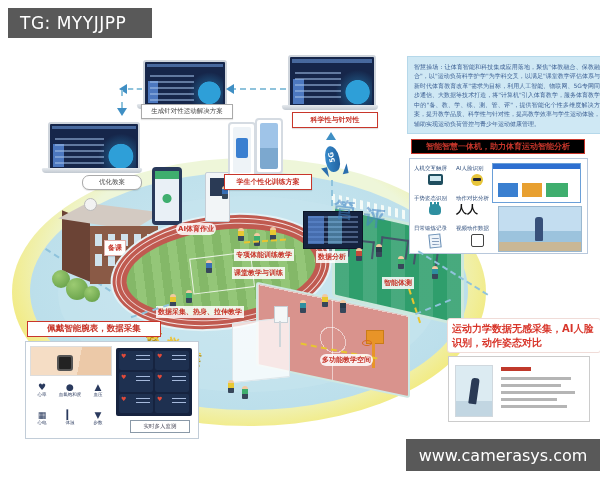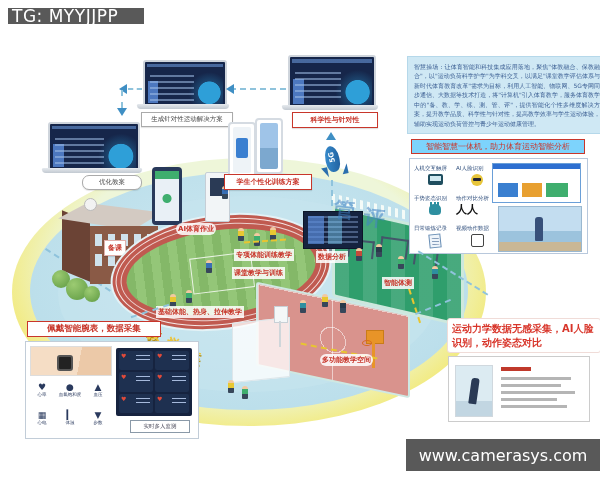--- a/index.html
+++ b/index.html
@@ -1,21 +1,21 @@
 <!DOCTYPE html>
 <html><head>
 <meta charset="utf-8">
 <style>
   html,body{margin:0;padding:0;}
   body{width:600px;height:480px;position:relative;overflow:hidden;background:#ffffff;
        font-family:"DejaVu Sans","Liberation Sans",sans-serif;}
   .abs{position:absolute;}
   
   .wm{background:#595959;color:#fff;display:flex;align-items:center;}
-  .wm-top{left:8px;top:8px;width:132px;height:16px;font-size:17px;padding-left:4px;letter-spacing:.5px;}
+  .wm-top{left:8px;top:8px;width:132px;height:30px;font-size:17px;padding-left:12px;letter-spacing:.5px;}
   .wm-bottom{left:406px;top:439px;width:194px;height:32px;font-size:16px;justify-content:center;}
   
   .platform-glow{left:12px;top:158px;width:474px;height:268px;border-radius:50%;
     background:radial-gradient(ellipse at 50% 42%,#eef6d9 55%,#f3e86d 78%,#ffffff 92%);}
   .platform{left:30px;top:172px;width:438px;height:238px;border-radius:50%;
     background:radial-gradient(ellipse at 50% 45%,#cfe9f1 0%,#bcdfeb 70%,#aed6e4 100%);}
   .platform-inner{left:58px;top:196px;width:380px;height:196px;border-radius:50%;background:#c6e4ee;opacity:.6;}
   
   .dash{border-top:2px dashed #8fc3dc;height:0;}
   .dash-v{border-left:2px dashed #8fc3dc;width:0;}
@@ -45,21 +45,21 @@
   .scr-rows{position:absolute;left:6%;top:30%;width:55%;height:60%;
     background:repeating-linear-gradient(rgba(160,190,230,.55) 0 2px, transparent 2px 6px);}
   
   .phone{border:2px solid #d5dbe2;border-radius:4px;background:#fff;overflow:hidden;}
   .phone .scr{position:absolute;inset:3px;border-radius:2px;}
   
   .infobox{left:407px;top:56px;width:186px;height:66px;background:#cfe8f4;border:1px solid #b5d8ea;
     color:#3c5f93;font-size:6px;line-height:1.58;padding:5px 6px;text-align:justify;overflow:hidden;}
   
   .smart-title{left:411px;top:139px;width:172px;height:13px;display:flex;align-items:center;justify-content:center;
-    background:#7dd3fc;border:1.5px solid #c8362b;color:#c8362b;font-weight:normal;font-size:8px;white-space:nowrap;}
+    background:#000000;border:1.5px solid #c8362b;color:#c8362b;font-weight:bold;font-size:8px;white-space:nowrap;}
   .smart-panel{left:409px;top:158px;width:177px;height:94px;background:#fff;border:1px solid #b8c8dc;}
   .feat{position:absolute;width:42px;text-align:left;color:#2f4e7c;font-size:5.5px;white-space:nowrap;}
   .feat .ic{margin:2px auto 0;position:relative;}
   .ic-touch{width:15px;height:11px;background:#1f4e5f;border-radius:2px;}
   .ic-touch:after{content:"";position:absolute;left:2px;top:2px;width:11px;height:5px;background:#cfe8f0;}
   .ic-face{width:12px;height:12px;border-radius:50%;background:#e7c53b;}
   .ic-face:after{content:"";position:absolute;left:2px;top:4px;width:8px;height:3px;background:#223;border-radius:1px;}
   .ic-hand{width:12px;height:11px;background:#2e8fa0;border-radius:45% 45% 35% 35%;}
   .ic-hand:after{content:"";position:absolute;left:1px;top:-2px;width:10px;height:4px;
      background:repeating-linear-gradient(90deg,#2e8fa0 0 2px,transparent 2px 3.5px);}
@@ -237,29 +237,29 @@
 <div class="abs bigchar-y" style="left:166px;top:336px;">学</div>
 <div class="abs bigchar-y" style="left:186px;top:348px;">练</div>
 <div class="abs bigchar-b" style="left:334px;top:196px;">管</div>
 <div class="abs bigchar-b" style="left:364px;top:204px;">评</div>
 
 <div class="abs tag-plain-red" style="left:176px;top:223px;border-radius:6px;">AI体育作业</div>
 <div class="abs tag-plain-red" style="left:234px;top:249px;">专项体能训练教学</div>
 <div class="abs tag-plain-red" style="left:232px;top:267px;">课堂教学与训练</div>
 <div class="abs tag-plain-red" style="left:316px;top:251px;">数据分析</div>
 <div class="abs tag-plain-red" style="left:382px;top:277px;">智能体测</div>
-<div class="abs tag-plain-red" style="left:156px;top:306px;">基础体能、热身、拉伸教学</div>
+<div class="abs tag-plain-red" style="left:156px;top:306px;">数据采集、热身、拉伸教学</div>
 <div class="abs tag-plain-red" style="left:320px;top:354px;border-radius:6px;">多功能教学空间</div>
 
 <div class="abs laptop-screen" style="left:143px;top:60px;width:80px;height:44px;">
   <div class="scr-deco"></div>
     <div class="scr-rows"></div>
 </div>
 <div class="abs laptop-base" style="left:137px;top:104px;width:92px;"></div>
-<div class="abs tag" style="left:141px;top:112px;width:84px;">生成针对性运动解决方案</div>
+<div class="abs tag" style="left:141px;top:104px;width:84px;">生成针对性运动解决方案</div>
 
 <div class="abs laptop-screen" style="left:48px;top:122px;width:88px;height:46px;">
   <div class="scr-deco"></div>
     <div class="scr-rows"></div>
 </div>
 <div class="abs laptop-base" style="left:42px;top:168px;width:100px;"></div>
 <div class="abs tag" style="left:82px;top:175px;width:52px;border-radius:7px;">优化教案</div>
 
 <div class="abs laptop-screen" style="left:288px;top:55px;width:84px;height:50px;">
   <div class="scr-deco"></div>

